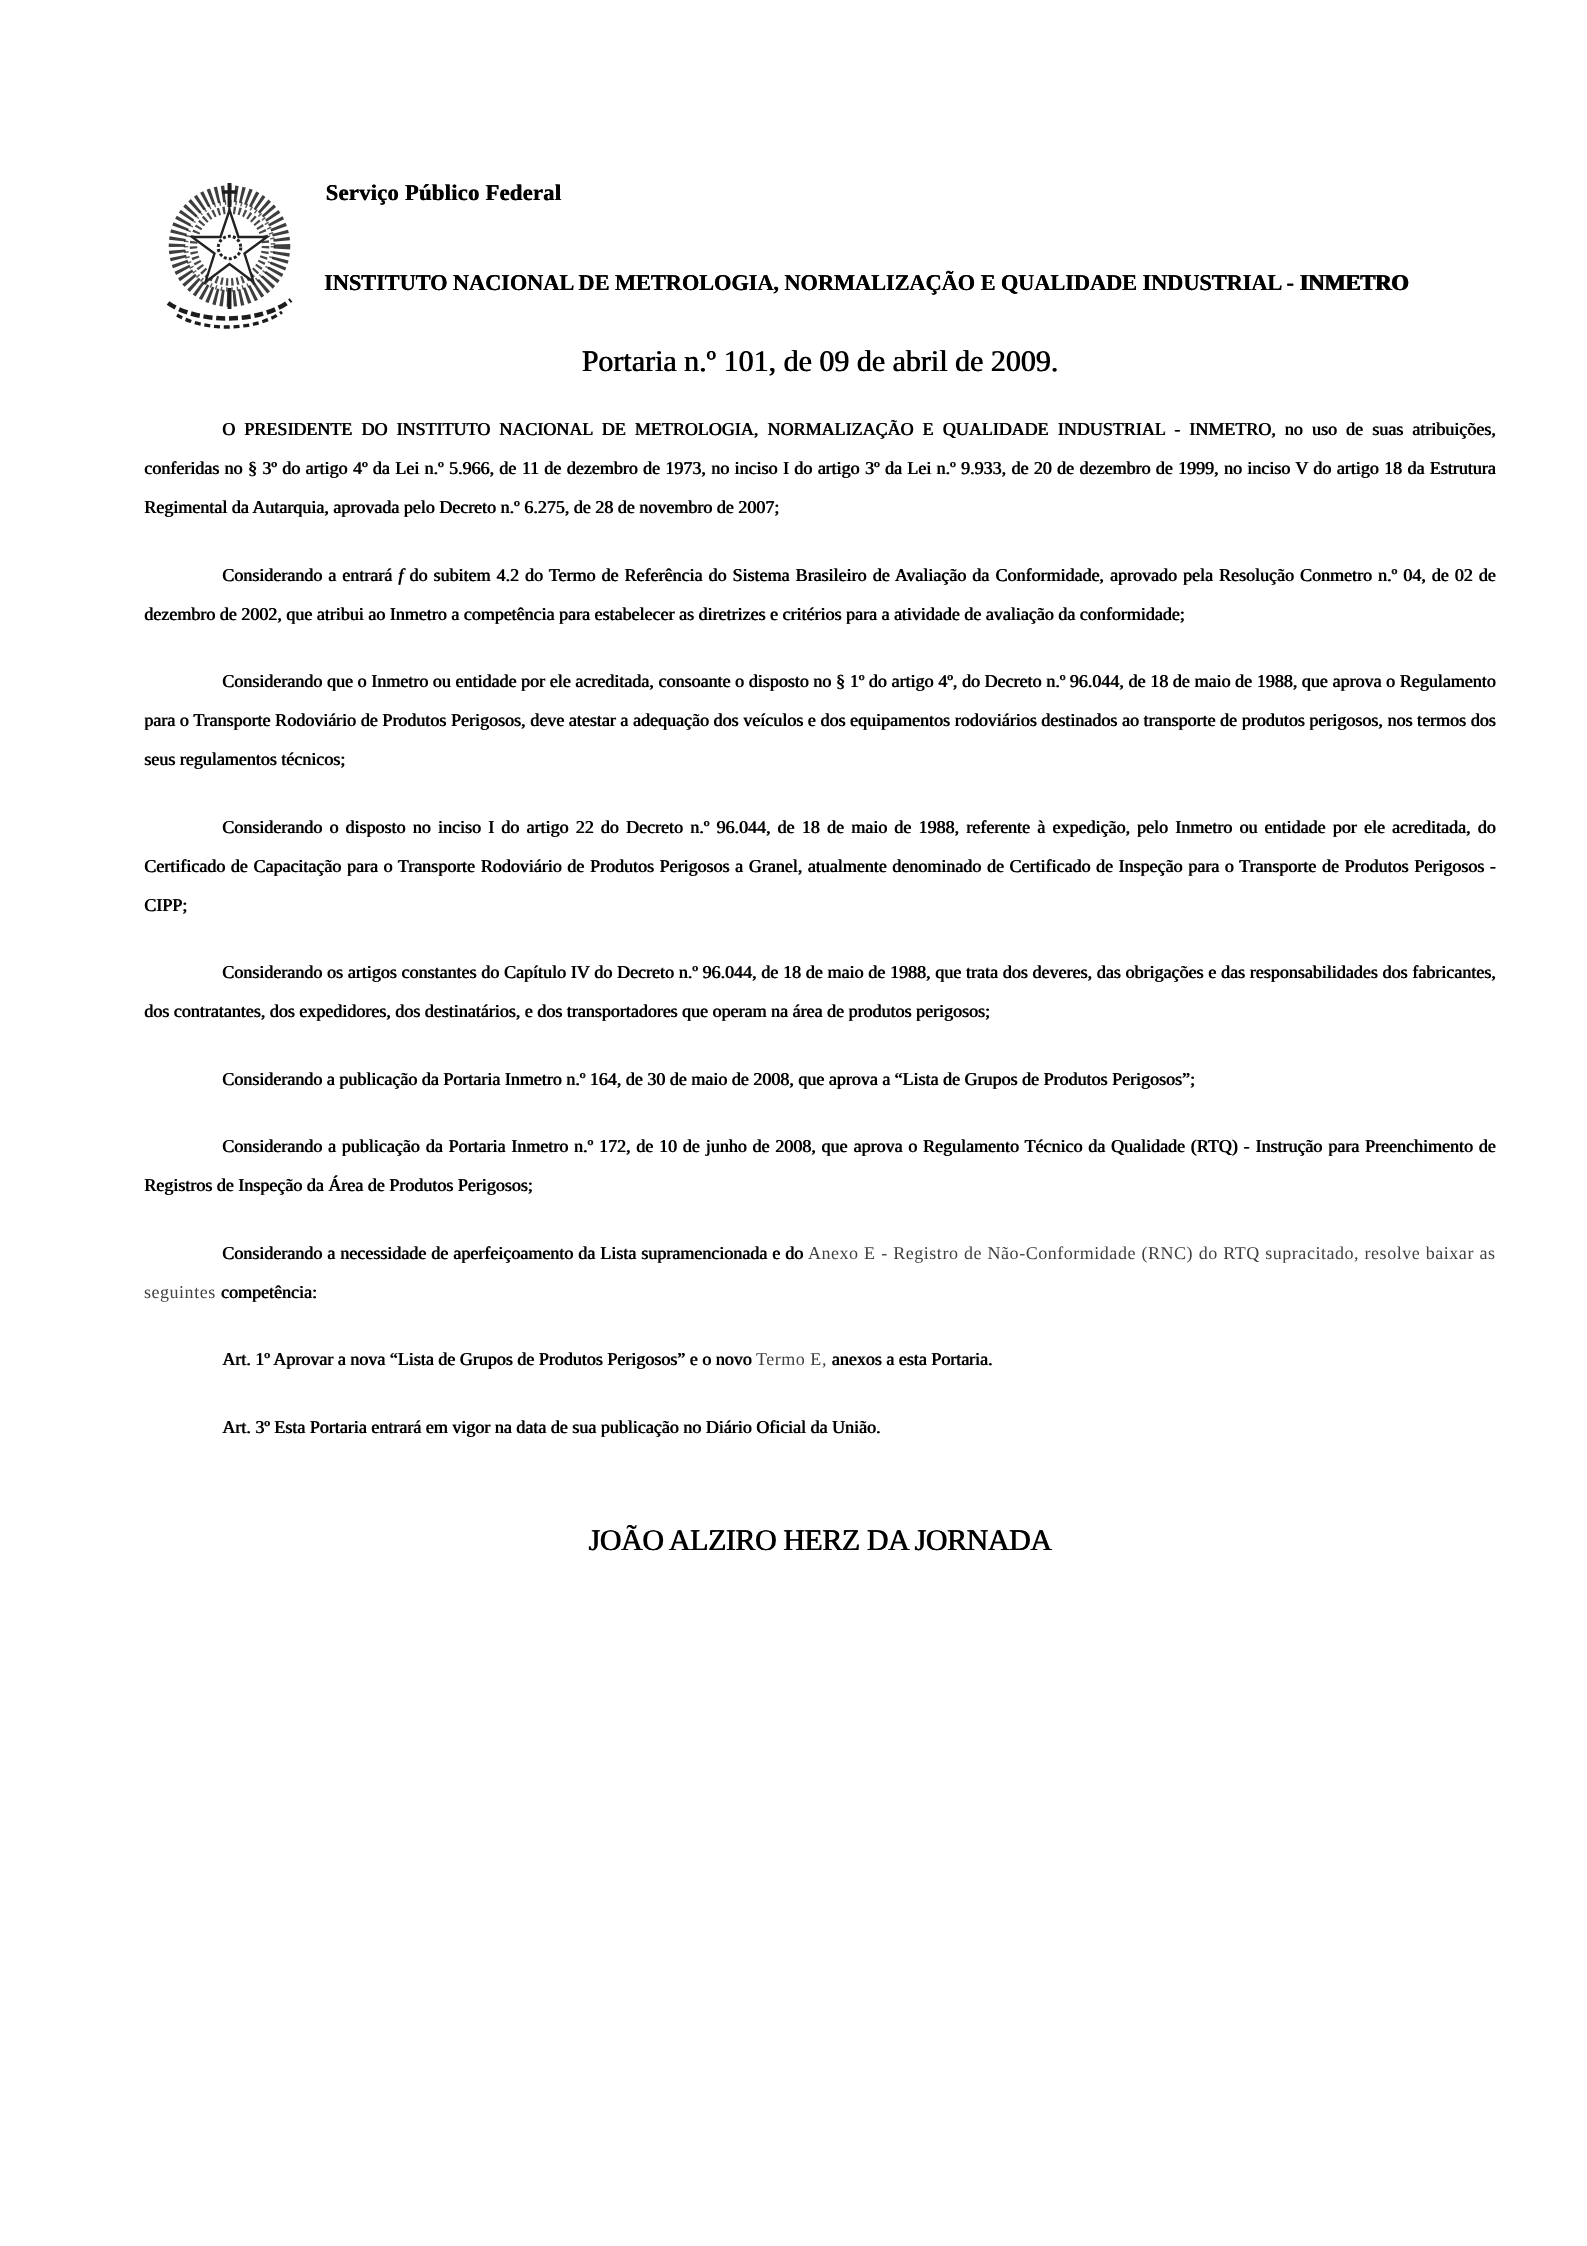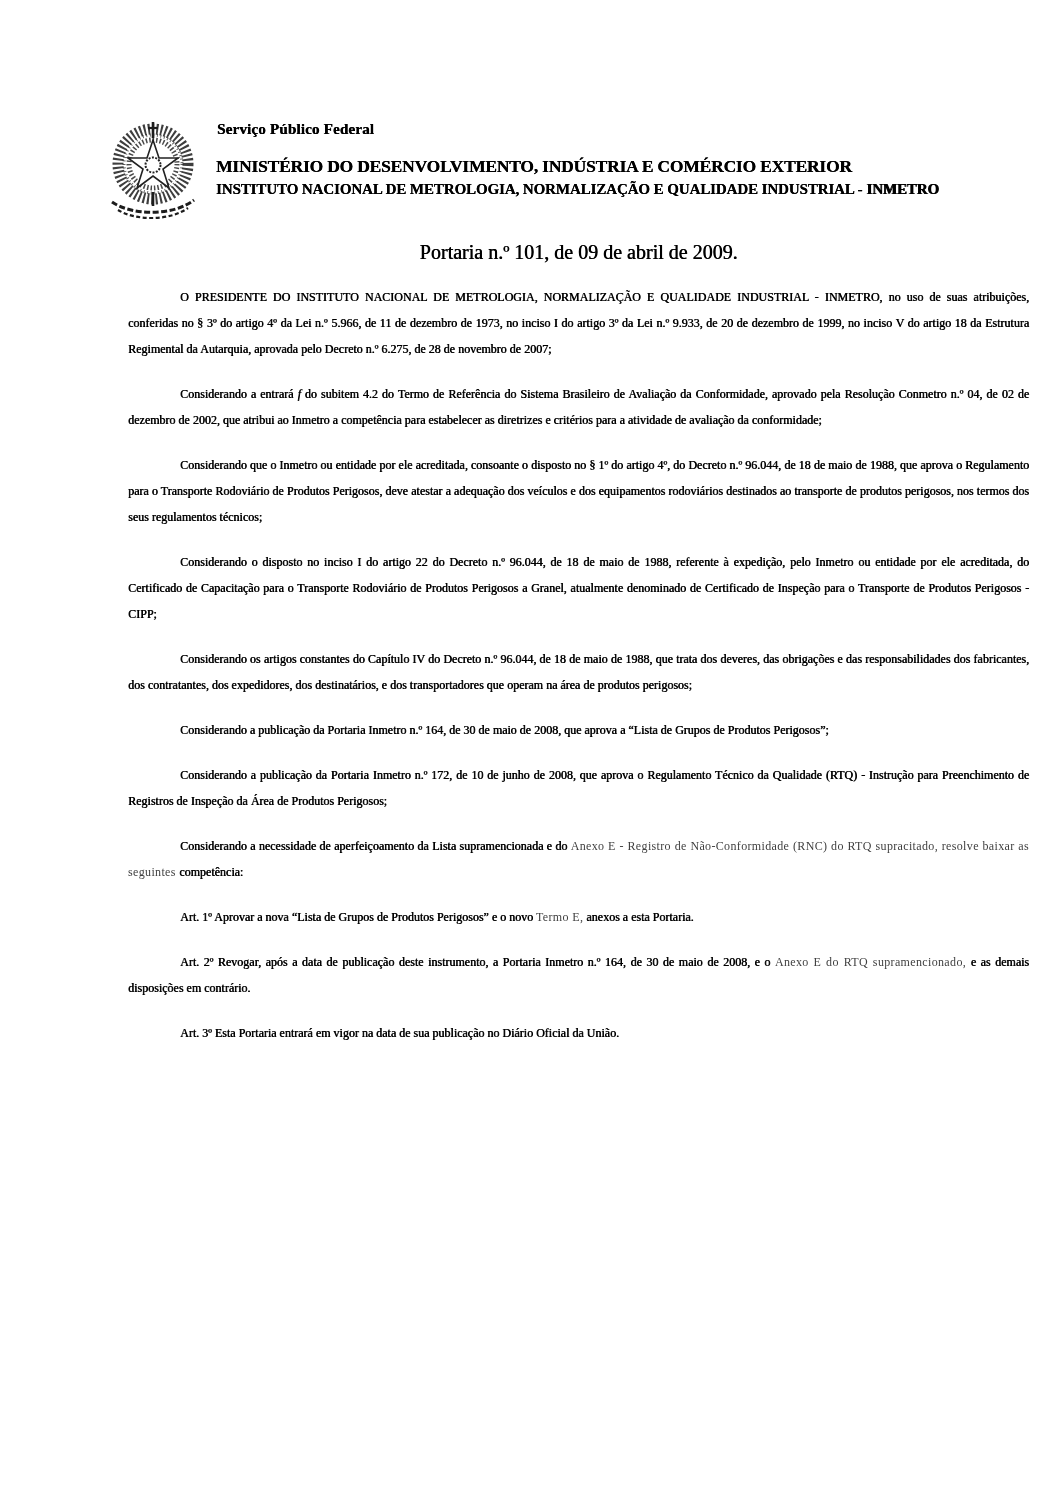--- a/index.html
+++ b/index.html
@@ -58,23 +58,22 @@
     text-shadow: 0.2px 0 0 currentColor;
   }
   .institute-line .acr {
     font-weight: bold;
     text-shadow: 0.8px 0 0 currentColor;
   }
   
   .doc {
     position: absolute;
     left: 96px;
-    top: 239px;
+    top: 228px;
     width: 901px;
-    margin-left: 32px;
   }
   .title {
     margin: 0;
     font-size: 20px;
     font-weight: normal;
     line-height: 26px;
     text-align: center;
     text-shadow: 0.5px 0 0 currentColor;
   }
   .par {
@@ -118,21 +117,20 @@
       <circle cx="48" cy="47" r="7.5" fill="none" stroke="#222222" stroke-width="2" stroke-dasharray="2 1.4"></circle>
       <line x1="48" y1="4" x2="48" y2="20" stroke="#1c1c1c" stroke-width="2.6"></line>
       <line x1="43" y1="10" x2="53" y2="10" stroke="#1c1c1c" stroke-width="2.2"></line>
       <line x1="48" y1="74" x2="48" y2="88" stroke="#1c1c1c" stroke-width="2.6"></line>
       <path d="M7 84 C 27 98, 69 98, 89 82" fill="none" stroke="#1c1c1c" stroke-width="3" stroke-dasharray="6 2.5"></path>
       <path d="M13 92 C 31 103, 65 103, 83 90" fill="none" stroke="#1c1c1c" stroke-width="2.2" stroke-dasharray="4 2.5"></path>
     </svg>
   </div>
 
   <div class="svc-line">Serviço Público Federal</div>
-  <div class="ministry-line">MINISTÉRIO DO DESENVOLVIMENTO, INDÚSTRIA E COMÉRCIO EXTERIOR</div>
   <div class="institute-line"><span>INSTITUTO NACIONAL DE METROLOGIA, NORMALIZAÇÃO E QUALIDADE INDUSTRIAL - </span><span class="acr">INMETRO</span></div>
 
   <main class="doc">
 
     <h1 class="title">Portaria n.º 101, de 09 de abril de 2009.</h1>
 
     <p class="par"><span>O PRESIDENTE DO INSTITUTO NACIONAL DE METROLOGIA, NORMALIZAÇÃO E QUALIDADE INDUSTRIAL - INMETRO, no uso de suas atribuições, conferidas no § 3º do artigo 4º da Lei n.º 5.966, de 11 de dezembro de 1973, no inciso I do artigo 3º da Lei n.º 9.933, de 20 de dezembro de 1999, no inciso V do artigo 18 da Estrutura Regimental da Autarquia, aprovada pelo Decreto n.º 6.275, de 28 de novembro de 2007;</span></p>
 
     <p class="par"><span>Considerando a entrará </span><span class="it">f</span><span> do subitem 4.2 do Termo de Referência do Sistema Brasileiro de Avaliação da Conformidade, aprovado pela Resolução Conmetro n.º 04, de 02 de dezembro de 2002, que atribui ao Inmetro a competência para estabelecer as diretrizes e critérios para a atividade de avaliação da conformidade;</span></p>
 
@@ -143,20 +141,19 @@
     <p class="par"><span>Considerando os artigos constantes do Capítulo IV do Decreto n.º 96.044, de 18 de maio de 1988, que trata dos deveres, das obrigações e das responsabilidades dos fabricantes, dos contratantes, dos expedidores, dos destinatários, e dos transportadores que operam na área de produtos perigosos;</span></p>
 
     <p class="par"><span>Considerando a publicação da Portaria Inmetro n.º 164, de 30 de maio de 2008, que aprova a “Lista de Grupos de Produtos Perigosos”;</span></p>
 
     <p class="par"><span>Considerando a publicação da Portaria Inmetro n.º 172, de 10 de junho de 2008, que aprova o Regulamento Técnico da Qualidade (RTQ) - Instrução para Preenchimento de Registros de Inspeção da Área de Produtos Perigosos;</span></p>
 
     <p class="par"><span>Considerando a necessidade de aperfeiçoamento da Lista supramencionada e do </span><span class="ins">Anexo E - Registro de Não-Conformidade (RNC) do RTQ supracitado, resolve baixar as seguintes </span><span>competência:</span></p>
 
     <p class="par"><span>Art. 1º Aprovar a nova “Lista de Grupos de Produtos Perigosos” e o novo </span><span class="ins">Termo E,</span><span> anexos a esta Portaria.</span></p>
 
-    <p class="par"><span>Art. 2º Revogar, após a data de publicação deste instrumento, a Portaria Inmetro n.º 164, de 30 de maio de 2008, e o </span><span class="ins">Anexo E do RTQ supramencionado,</span><span> e as demais disposições em contrário.</span></p>
 
     <p class="par"><span>Art. 3º Esta Portaria entrará em vigor na data de sua publicação no Diário Oficial da União.</span></p>
 
     <div class="sig">JOÃO ALZIRO HERZ DA JORNADA</div>
 
   </main>
 </div>
 
 </body></html>

